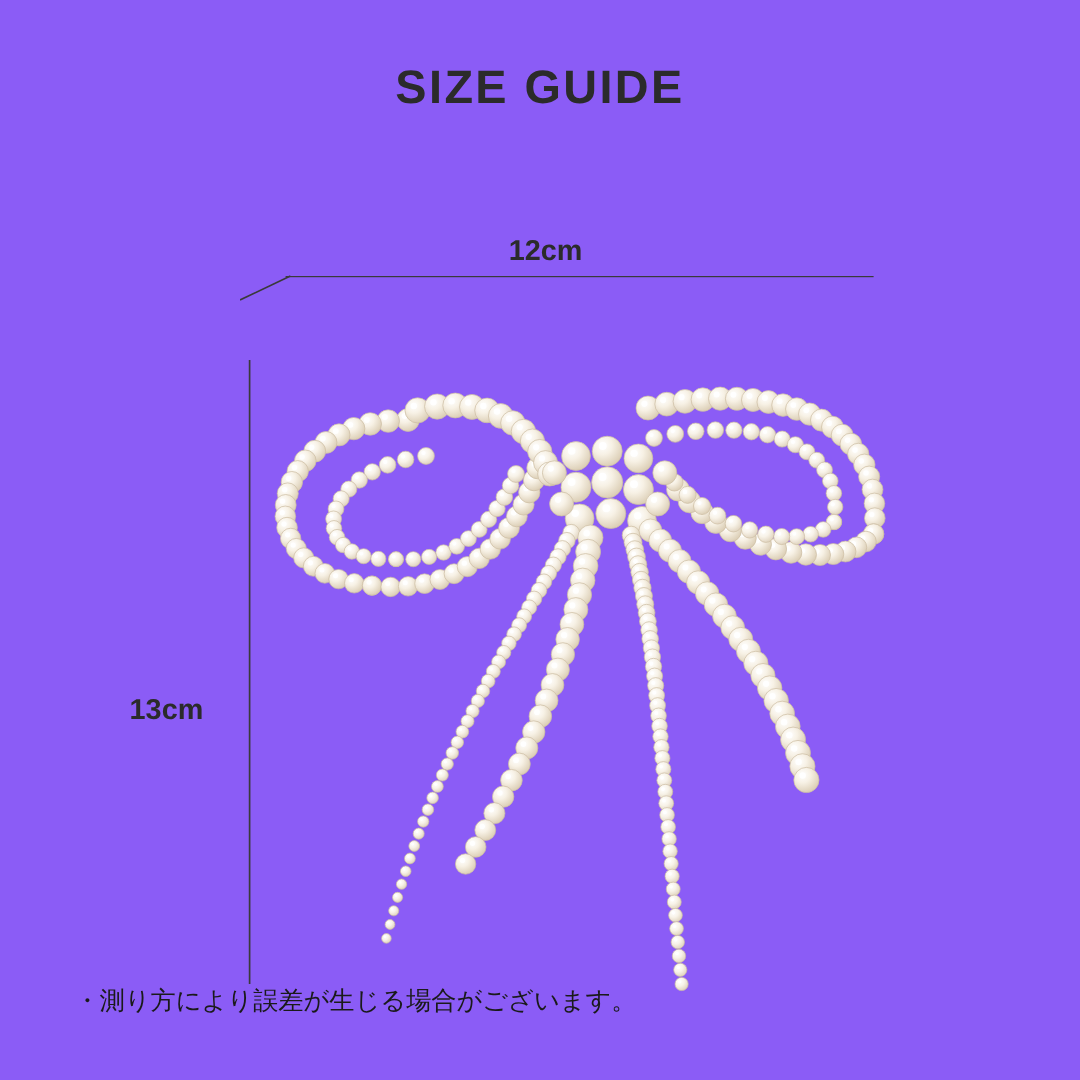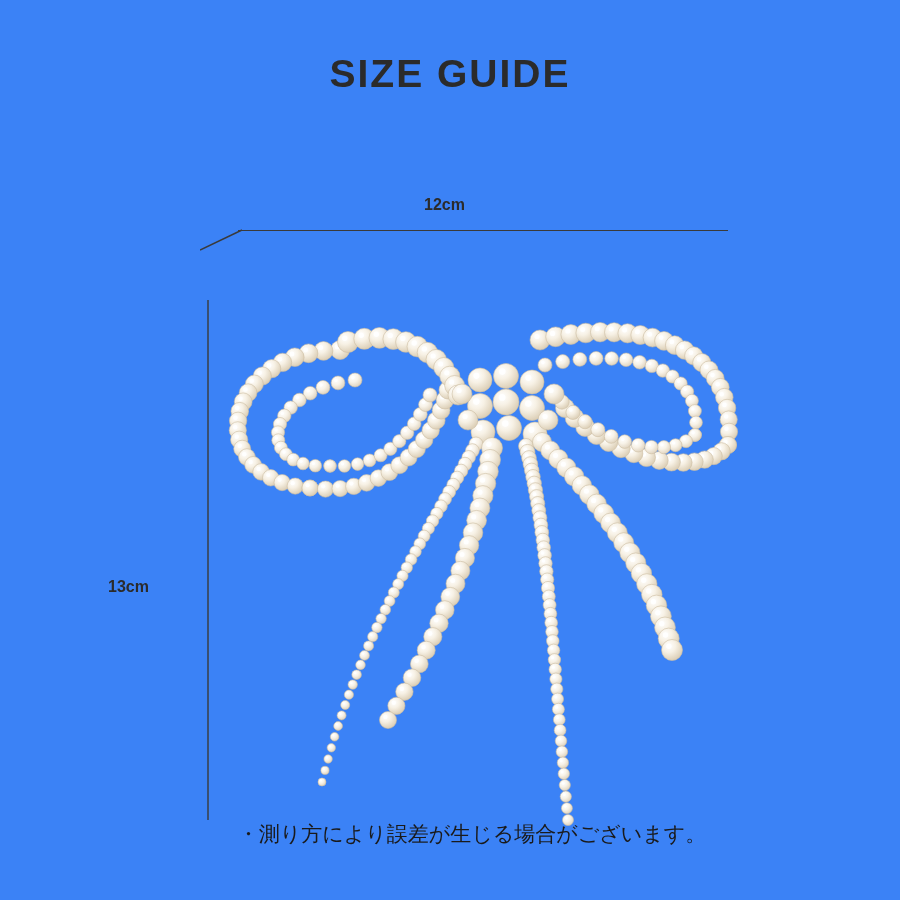--- a/index.html
+++ b/index.html
@@ -12,40 +12,40 @@
     height: 900px;
     font-family: "Liberation Sans", sans-serif;
     color: #231f20;
     position: relative;
     overflow: hidden;
   }
   #page {
     position: relative;
     width: 900px;
     height: 900px;
-    background: #3b82f6;
+    background: #8b5cf6;
   }
 
   
   #title {
     position: absolute;
     left: 0;
     top: 52px;
     width: 900px;
     text-align: center;
     font-size: 39px;
     font-weight: bold;
     letter-spacing: 2px;
     color: #2b2b2b;
   }
 
   
   .meas-label {
     position: absolute;
-    font-size: 16px;
+    font-size: 24px;
     font-weight: bold;
     color: #2b2b2b;
     white-space: nowrap;
   }
   #label-width {
     left: 424px;
     top: 196px;
   }
   #label-height {
     left: 108px;
@@ -97,21 +97,20 @@
     left: 62px;
     top: 818px;
     width: 820px;
     font-size: 21px;
     line-height: 1.55;
     color: #1a1a1a;
     font-family: "DejaVu Sans", "Liberation Sans", sans-serif;
   }
   #notes .note-line {
     white-space: nowrap;
-    text-align: center;
   }
 </style>
 </head>
 <body>
 
 <div id="page">
 
   <div id="title">SIZE GUIDE</div>
 
   <div id="label-width" class="meas-label">12cm</div>

